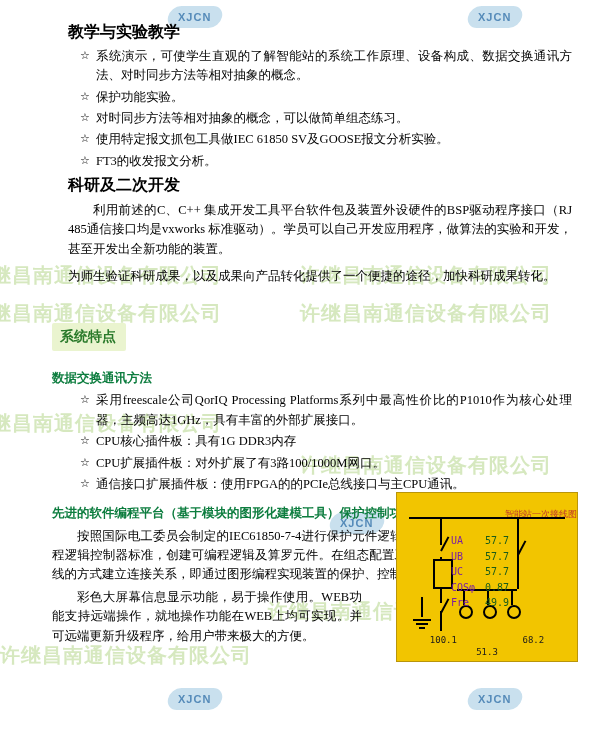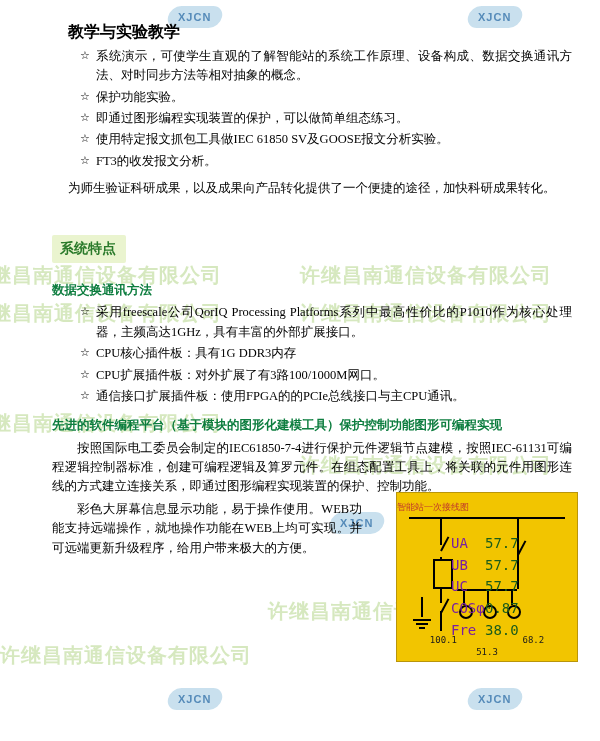--- a/index.html
+++ b/index.html
@@ -129,25 +129,25 @@
     right: 22px;
     top: 492px;
     width: 180px;
     height: 168px;
     background: #f2c500;
     border: 1px solid #b9950a;
     z-index: 12;
     overflow: hidden;
   }
   .hmi-title {
-    text-align: left;
+    text-align: right;
     font-family: Liberation Sans, sans-serif;
     font-size: 9px;
     color: #c0392b;
-    padding-top: 8px;
+    padding-top: 15px;
   }
   .hmi-busbar {
     position: absolute;
     left: 12px;
     top: 24px;
     width: 156px;
     height: 2px;
     background: #000;
   }
   .hmi-vline {
@@ -158,21 +158,21 @@
   .hmi-hline {
     position: absolute;
     background: #000;
     height: 2px;
   }
   .hmi-values {
     position: absolute;
     left: 54px;
     top: 40px;
     font-family: "DejaVu Sans Mono", monospace;
-    font-size: 14px;
+    font-size: 10px;
     color: #1b1b1b;
     line-height: 1.55;
   }
   .hmi-values .lbl { display: inline-block; width: 34px; color: #7a1fa2; }
   .hmi-values .val { color: #1a5c1a; }
   .hmi-box {
     position: absolute;
     left: 36px;
     top: 66px;
     width: 16px;
@@ -260,31 +260,33 @@
     <div class="bullet-row">
       <div class="bullet-mark">☆</div>
       <div class="bullet-text">系统演示，可使学生直观的了解智能站的系统工作原理、设备构成、数据交换通讯方法、对时同步方法等相对抽象的概念。</div>
     </div>
     <div class="bullet-row">
       <div class="bullet-mark">☆</div>
       <div class="bullet-text">保护功能实验。</div>
     </div>
     <div class="bullet-row">
       <div class="bullet-mark">☆</div>
-      <div class="bullet-text">即通过图形编程实现装置的保护，可以做简单组态练习。</div>
+      <div class="bullet-text">对时同步方法等相对抽象的概念，可以做简单组态练习。</div>
     </div>
     <div class="bullet-row">
       <div class="bullet-mark">☆</div>
       <div class="bullet-text">使用特定报文抓包工具做IEC 61850 SV及GOOSE报文分析实验。</div>
     </div>
     <div class="bullet-row">
       <div class="bullet-mark">☆</div>
       <div class="bullet-text">FT3的收发报文分析。</div>
     </div>
 
+    <div class="h-sub">科研及二次开发</div>
+    <div class="para-indent" style="margin-left:34px;">利用前述的C、C++ 集成开发工具平台软件包及装置外设硬件的BSP驱动程序接口（RJ 485通信接口均是vxworks 标准驱动）。学员可以自己开发应用程序，做算法的实验和开发，甚至开发出全新功能的装置。</div>
     <div class="para" style="text-indent:0;margin-top:8px;">为师生验证科研成果，以及成果向产品转化提供了一个便捷的途径，加快科研成果转化。</div>
 
     
     <div class="section-title">系统特点</div>
 
     <div class="h-green">数据交换通讯方法</div>
 
     <div class="bullet-row">
       <div class="bullet-mark">☆</div>
       <div class="bullet-text">采用freescale公司QorIQ Processing Platforms系列中最高性价比的P1010作为核心处理器，主频高达1GHz，具有丰富的外部扩展接口。</div>
@@ -340,21 +342,21 @@
     <div class="hmi-vline" style="left:114px; top:96px; height:16px;"></div>
     <div class="hmi-hline" style="left:60px; top:96px; width:60px;"></div>
     <div class="hmi-vline" style="left:120px; top:26px; height:70px;"></div>
     <div class="hmi-sw" style="left:120px; top:46px; transform: rotate(28deg);"></div>
 
     <div class="hmi-values">
       <div><span class="lbl">UA</span><span class="val">57.7</span></div>
       <div><span class="lbl">UB</span><span class="val">57.7</span></div>
       <div><span class="lbl">UC</span><span class="val">57.7</span></div>
       <div><span class="lbl">COSφ</span><span class="val">0.87</span></div>
-      <div><span class="lbl">Fre</span><span class="val">38.0</span></div>
+      <div><span class="lbl">Fre</span><span class="val">49.9</span></div>
     </div>
 
     <div class="hmi-bottom">
       <span>100.1</span>
       <span>68.2</span>
     </div>
     <div class="hmi-bottom2">51.3</div>
   </div>
 
 </div>

